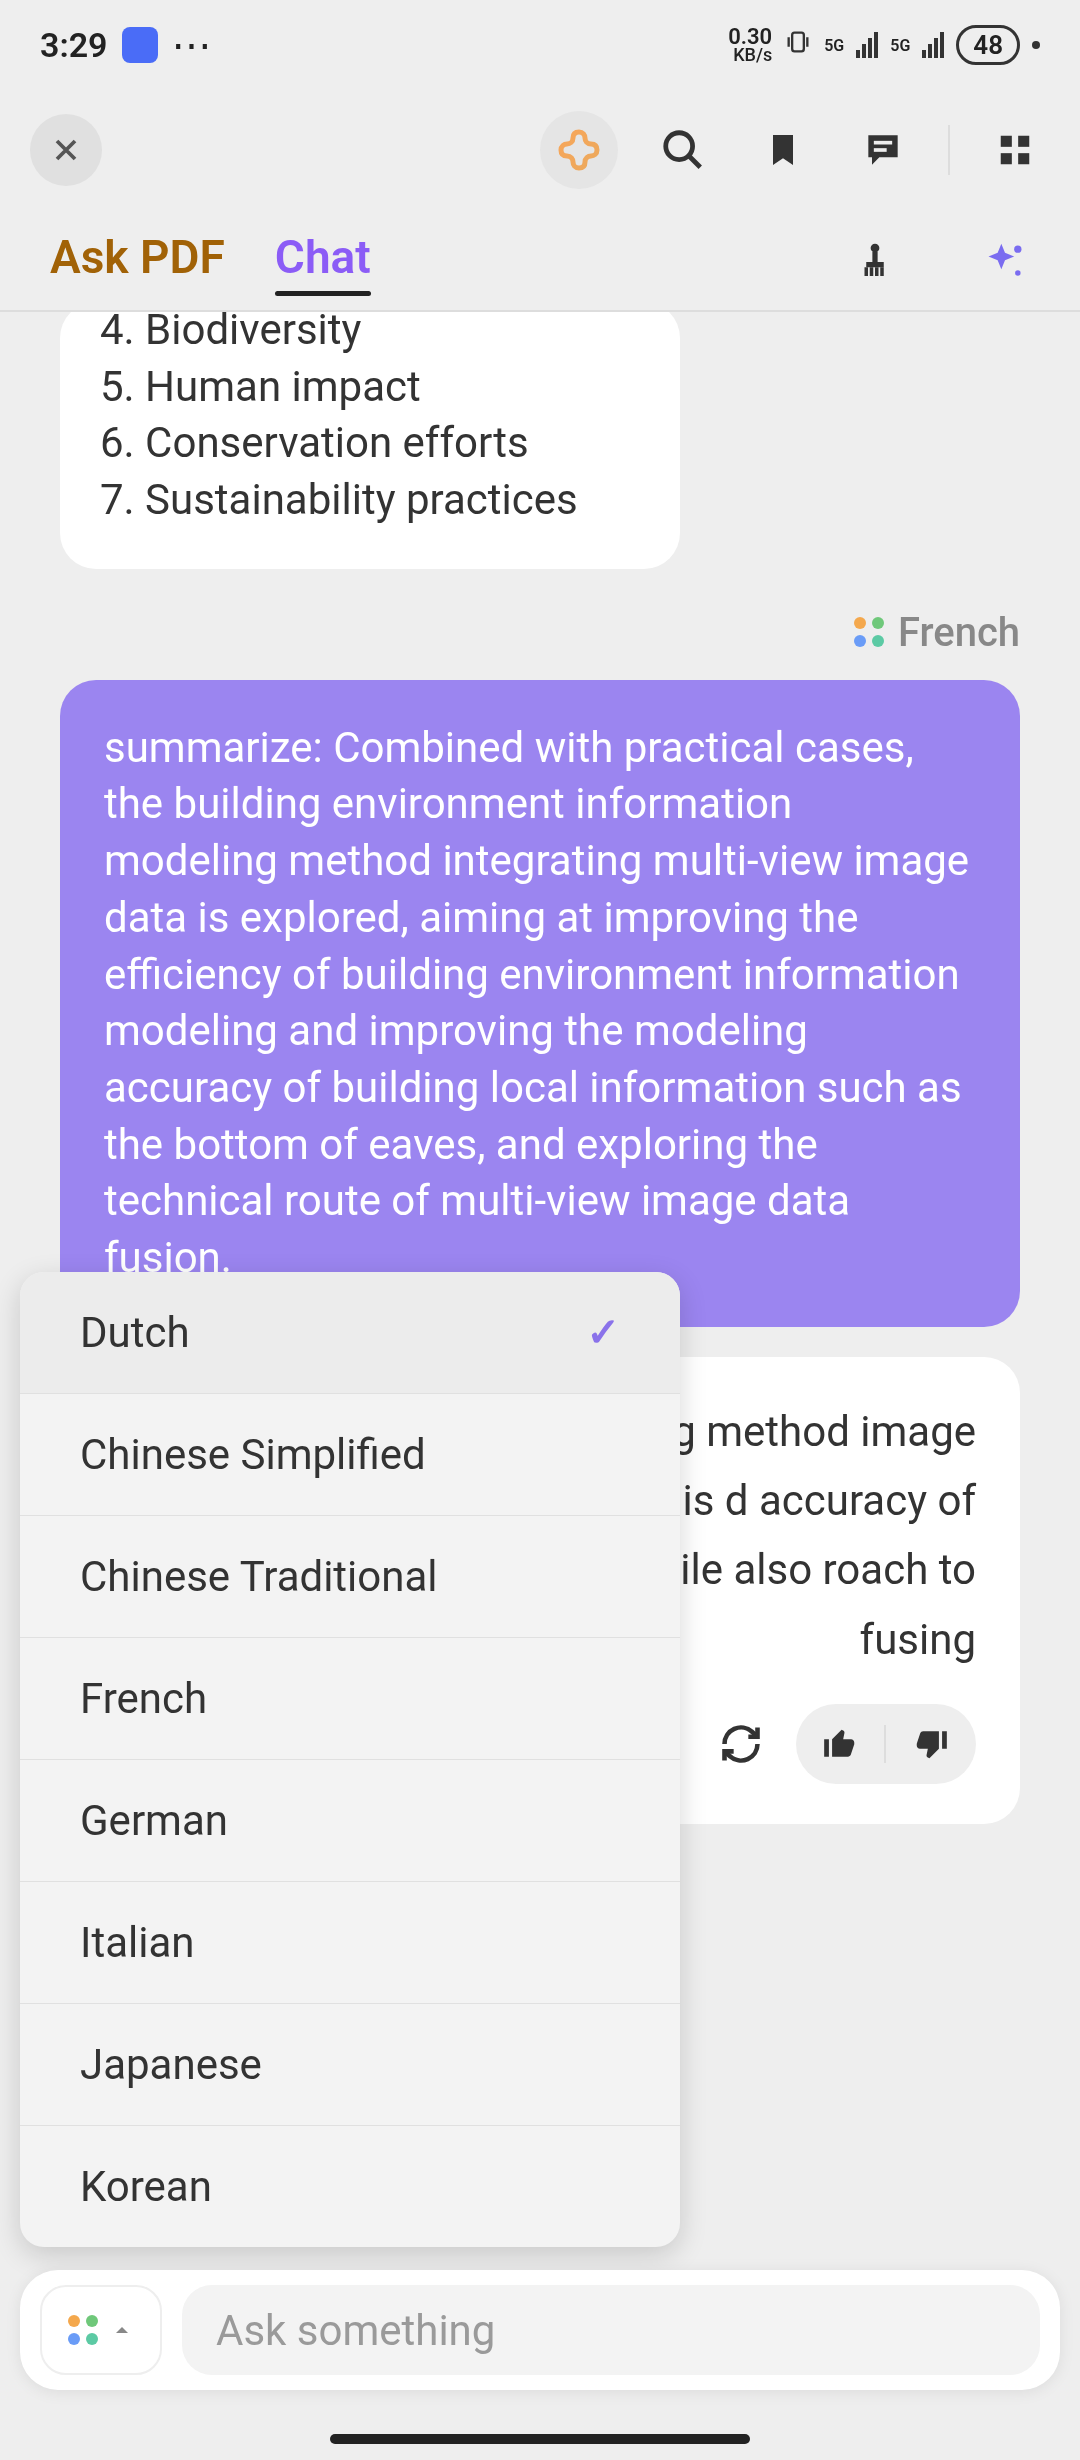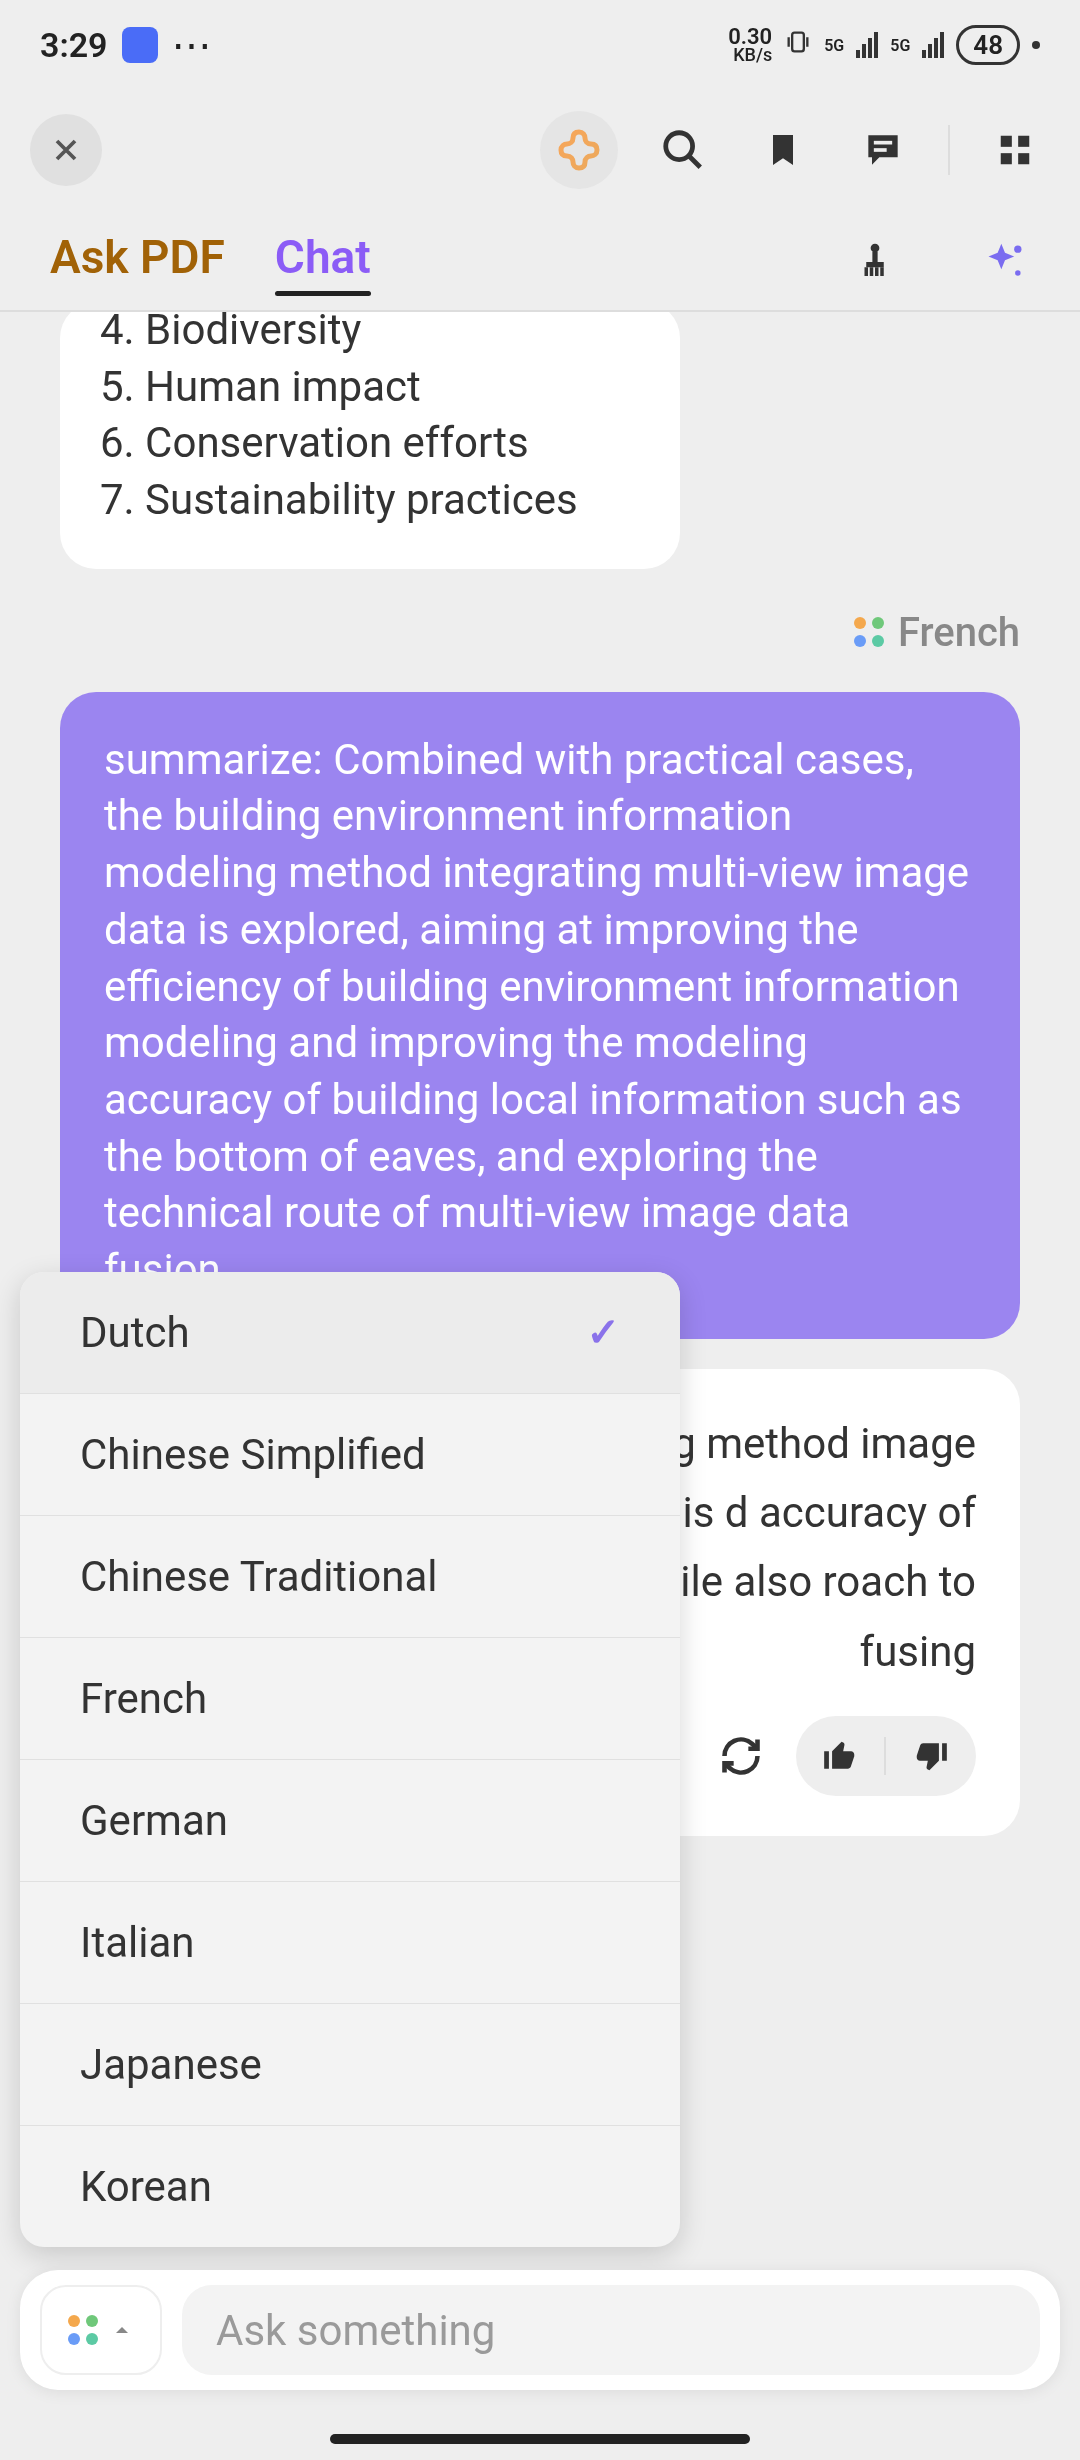--- a/index.html
+++ b/index.html
@@ -116,21 +116,21 @@
   .color-dots span:nth-child(1){background:#f4a84d}
   .color-dots span:nth-child(2){background:#6fc87a}
   .color-dots span:nth-child(3){background:#6a9cf7}
   .color-dots span:nth-child(4){background:#5ccaa4}
 
   .user-bubble {
     background: #9b85f0;
     color:#fff;
     border-radius: 36px;
     padding: 40px 44px;
-    margin: 12px 0 30px 30px;
+    margin: 0 0 30px 30px;
     font-size: 42px;
     line-height: 1.35;
     width: 960px;
   }
 
   .assistant-card {
     background:#fff; border-radius: 36px;
     padding: 40px 44px;
     margin-left: 30px;
     width: 960px;

